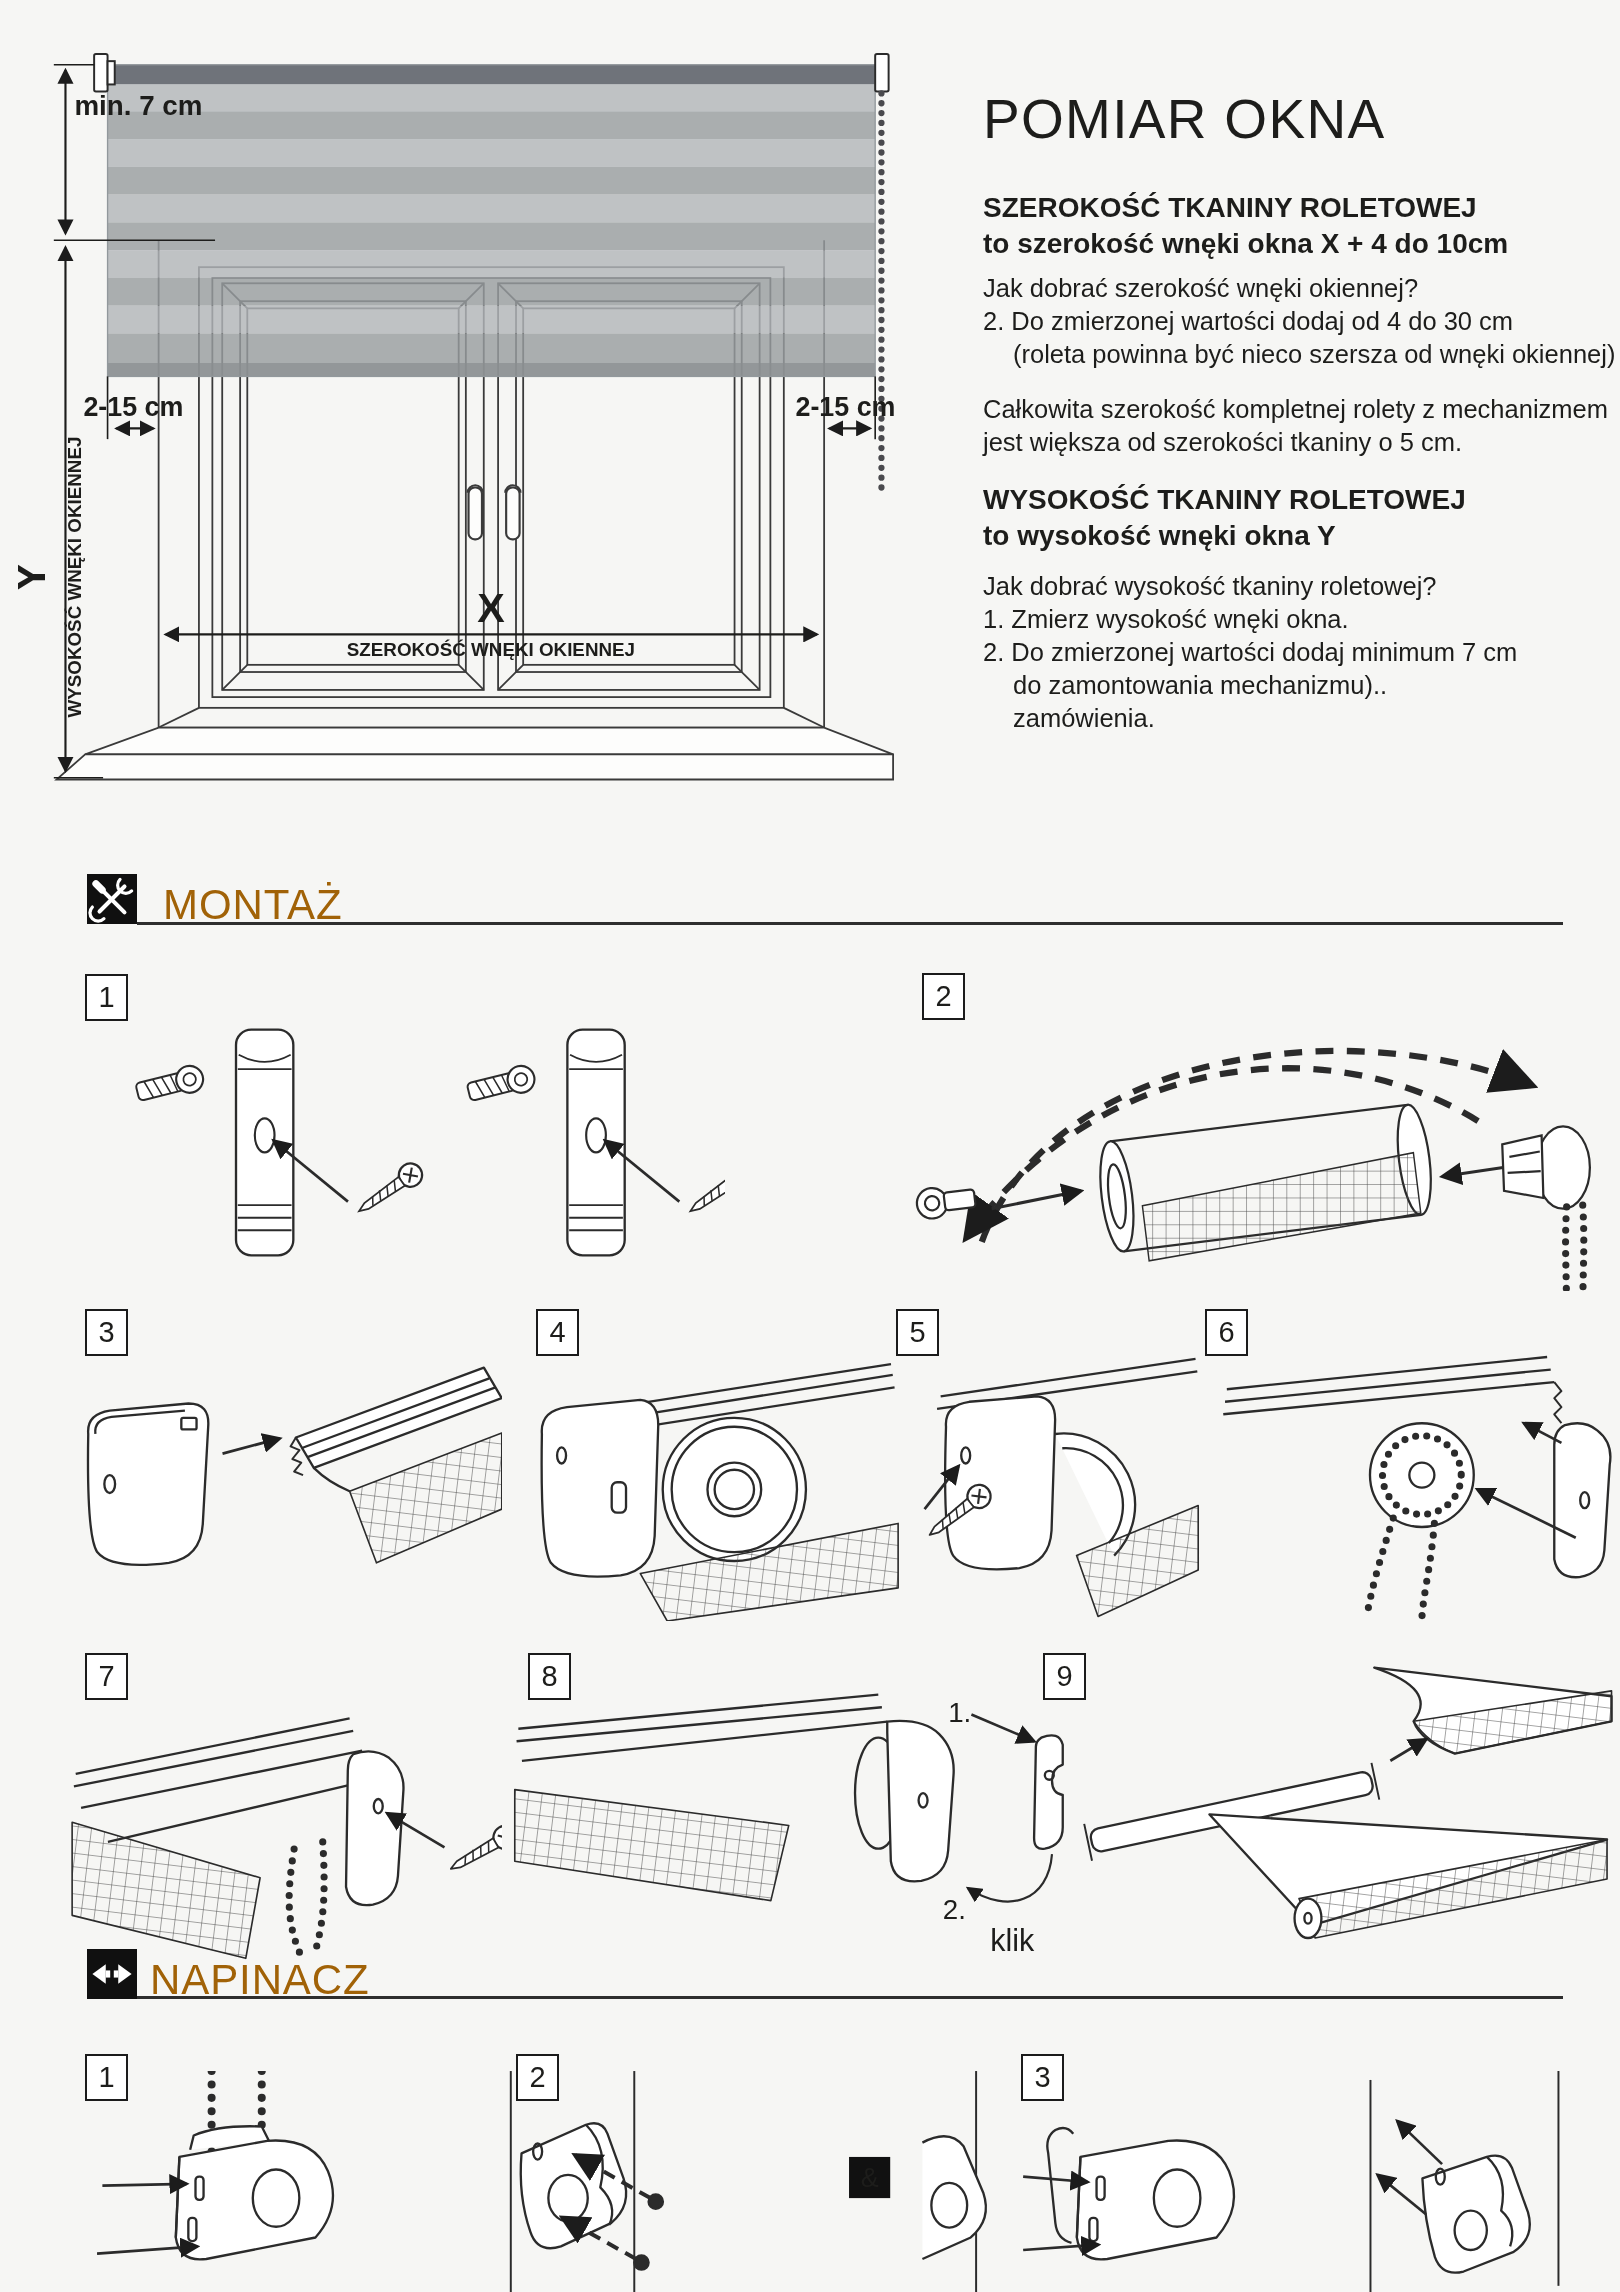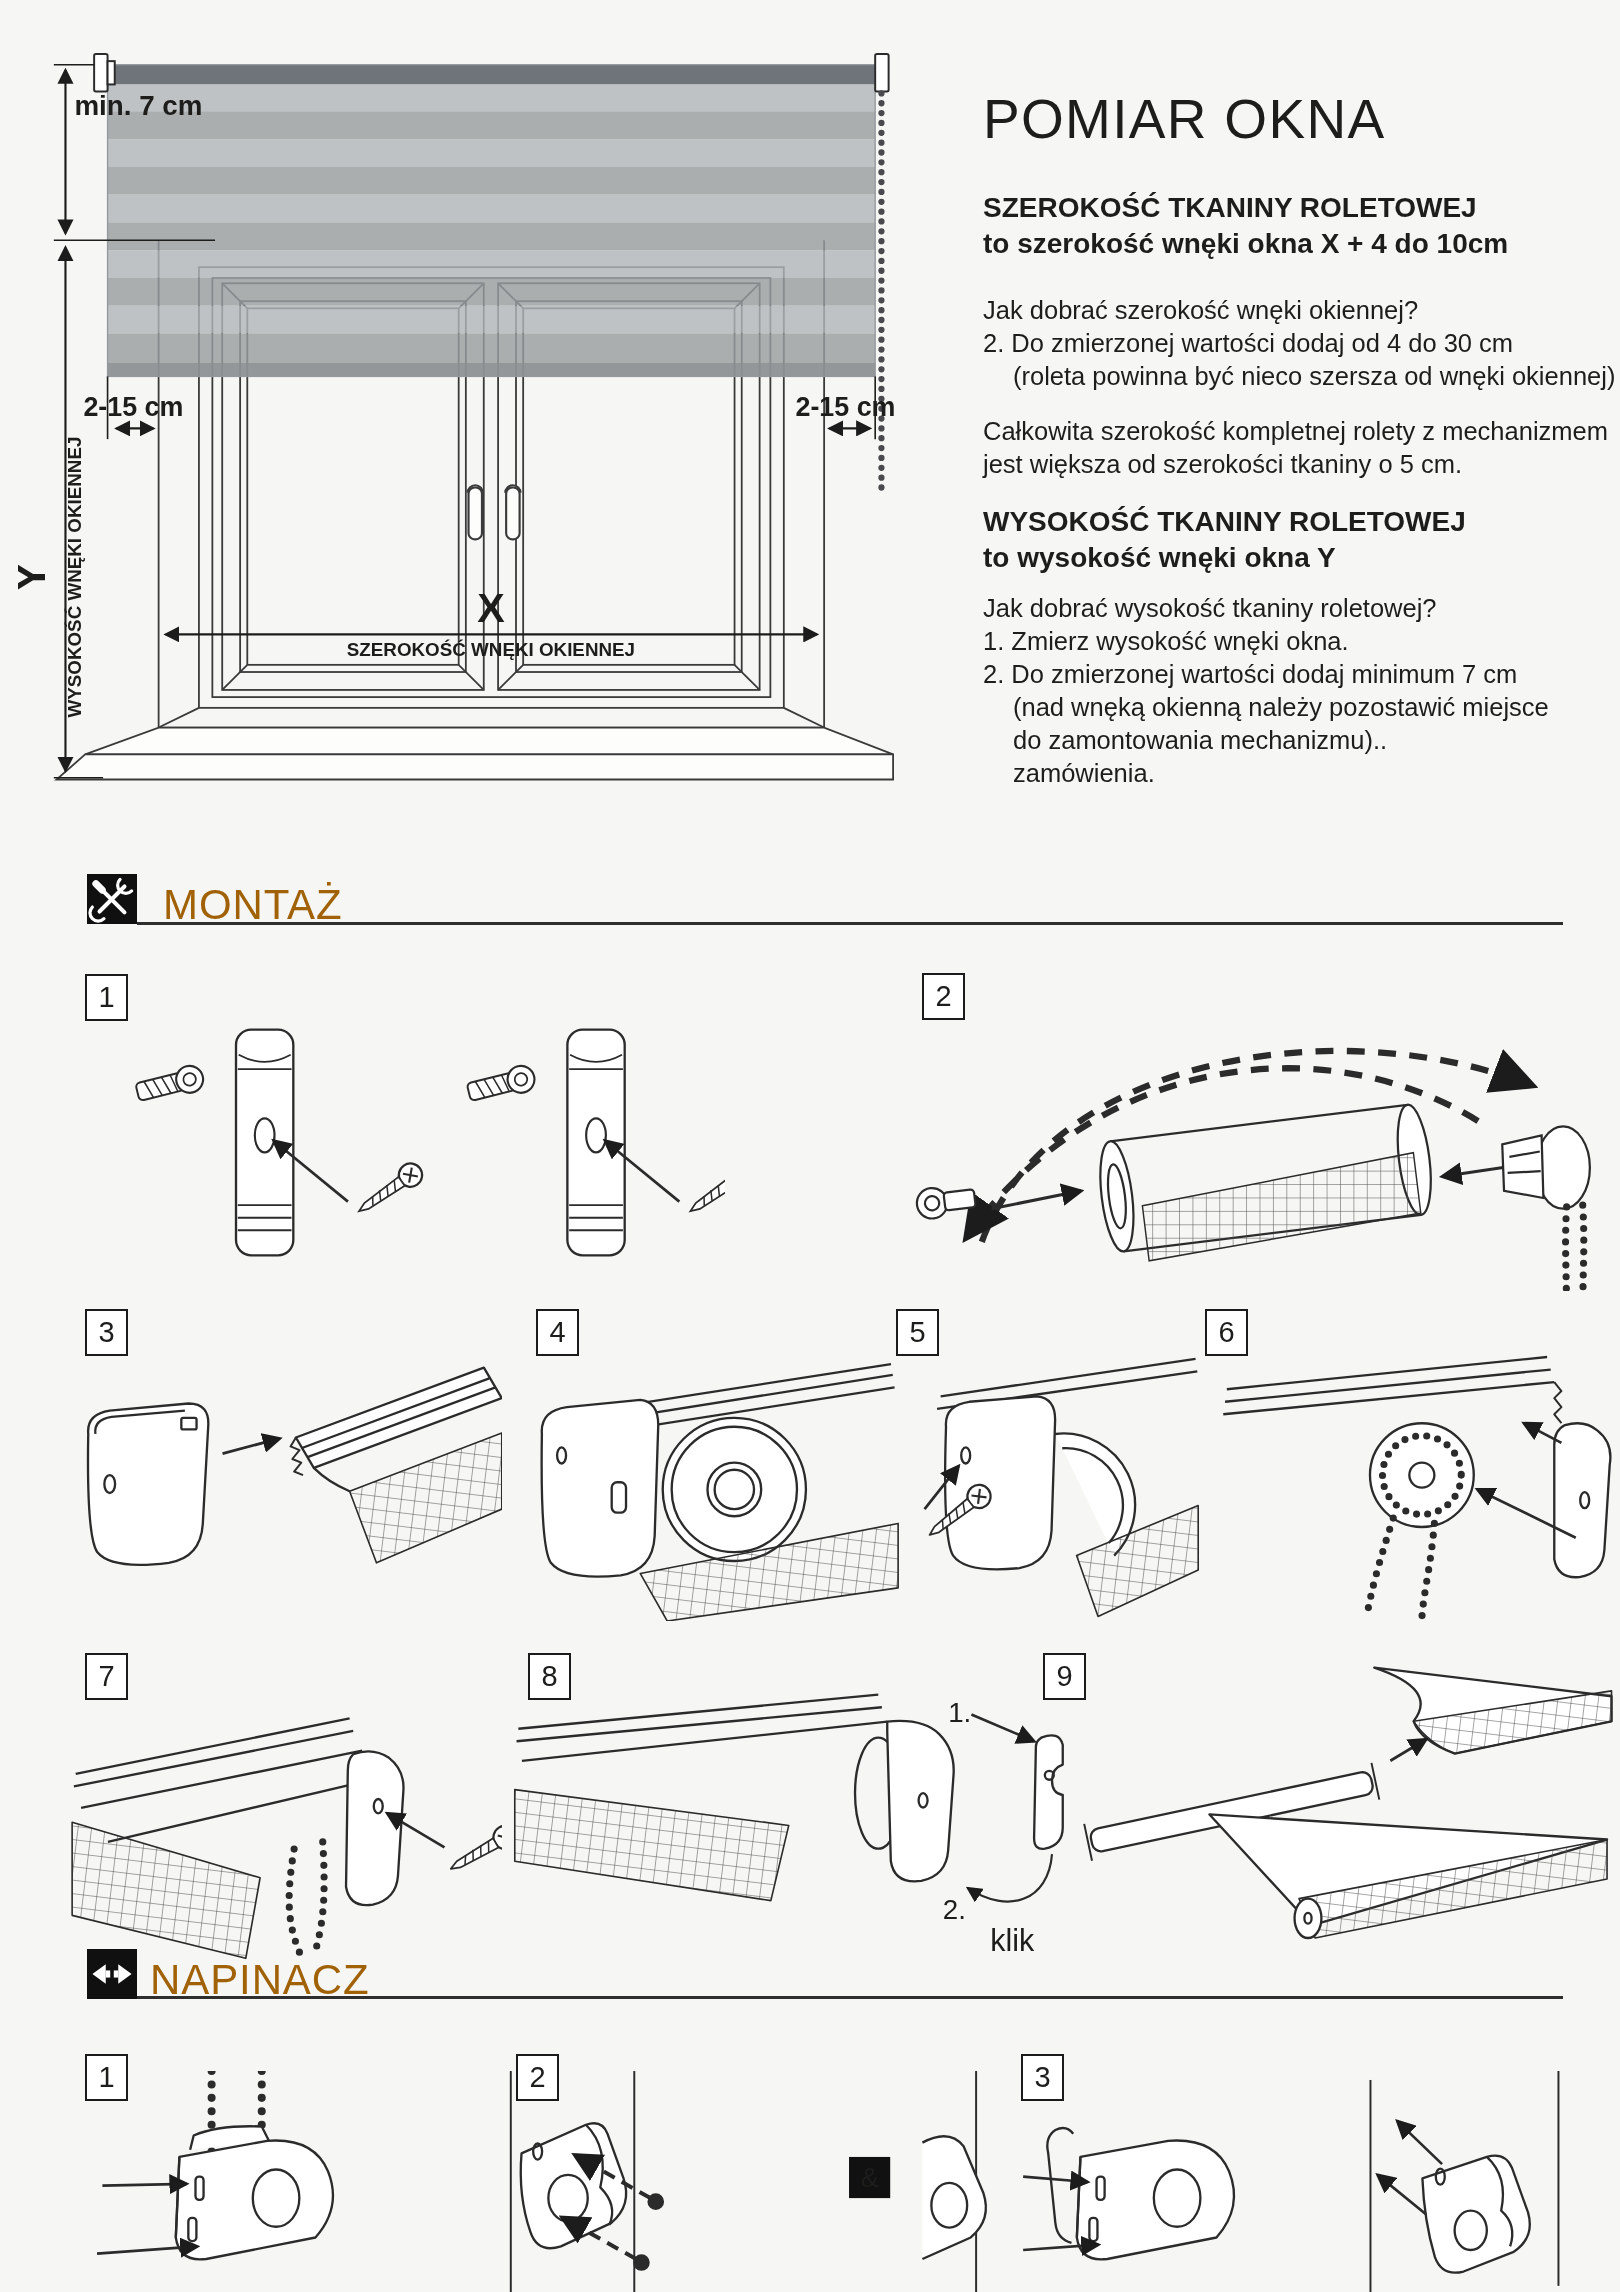--- a/index.html
+++ b/index.html
@@ -8,21 +8,21 @@
     background:#f6f6f4;color:#1d1d1b;
     font-family:"Liberation Sans",sans-serif;
   }
   .abs{position:absolute;}
   svg text{font-family:"Liberation Sans",sans-serif;fill:#1d1d1b;}
   
   .rt{position:absolute;left:983px;top:90px;width:638px;}
   .pomiar-title{font-size:55px;font-weight:400;letter-spacing:1.3px;line-height:59px;margin:0 0 41px 0;}
   .bh{font-size:28px;font-weight:bold;line-height:36px;}
   .body-line{font-size:25.5px;line-height:33px;}
-  .indent{padding-left:30px;} .mt30{margin-top:32px;} .mt24{margin-top:21.5px;}
+  .indent{padding-left:30px;} .mt30{margin-top:10px;} .mt24{margin-top:21.5px;}
   .mt26{margin-top:23px;} .mt18{margin-top:16px;}
   
   .sec-icon{position:absolute;width:50px;height:50px;background:#101010;}
   .sec-title{position:absolute;font-size:42px;letter-spacing:0.9px;color:#a16207;}
   .sec-rule{position:absolute;height:2.7px;background:#2e2e2e;}
   
   .numbox{
     position:absolute;width:39px;height:43px;background:#fff;border:2.7px solid #1b1b1b;
     display:flex;align-items:center;justify-content:center;font-size:29px;color:#1d1d1b;
   }
@@ -153,21 +153,20 @@
 
   <div class="mt26">
     <div class="bh">WYSOKOŚĆ TKANINY ROLETOWEJ</div>
     <div class="bh">to wysokość wnęki okna Y</div>
   </div>
 
   <div class="mt18">
     <div class="body-line">Jak dobrać wysokość tkaniny roletowej?</div>
     <div class="body-line">1. Zmierz wysokość wnęki okna.</div>
     <div class="body-line">2. Do zmierzonej wartości dodaj minimum 7 cm</div>
-    <div class="body-line indent">(nad wnęką okienną należy pozostawić miejsce</div>
     <div class="body-line indent">do zamontowania mechanizmu)..</div>
     <div class="body-line indent">zamówienia.</div>
   </div>
 </div>
 
 <div class="sec-icon" style="left:87px;top:874px">
   <svg width="50" height="50" viewBox="0 0 56 56">
     <g stroke="#fff" fill="none" stroke-linecap="round">
       <line x1="13" y1="14" x2="42" y2="43" stroke-width="4.5"></line>
       <line x1="10" y1="11" x2="17" y2="18" stroke-width="8"></line>

